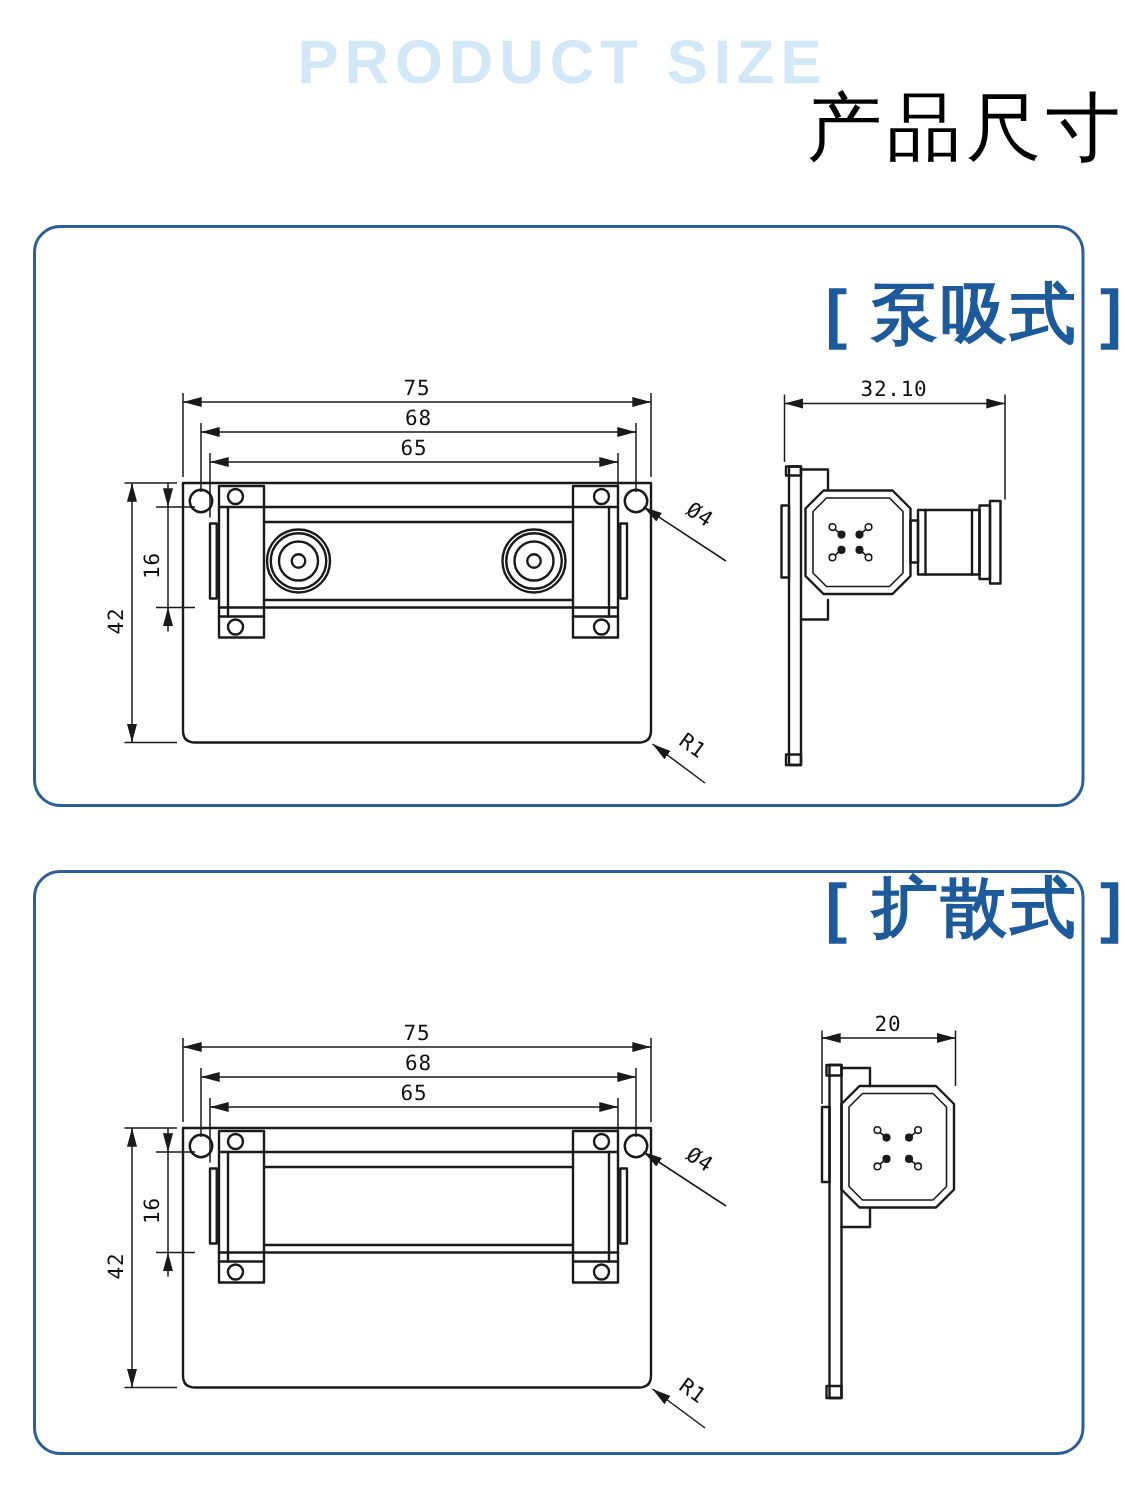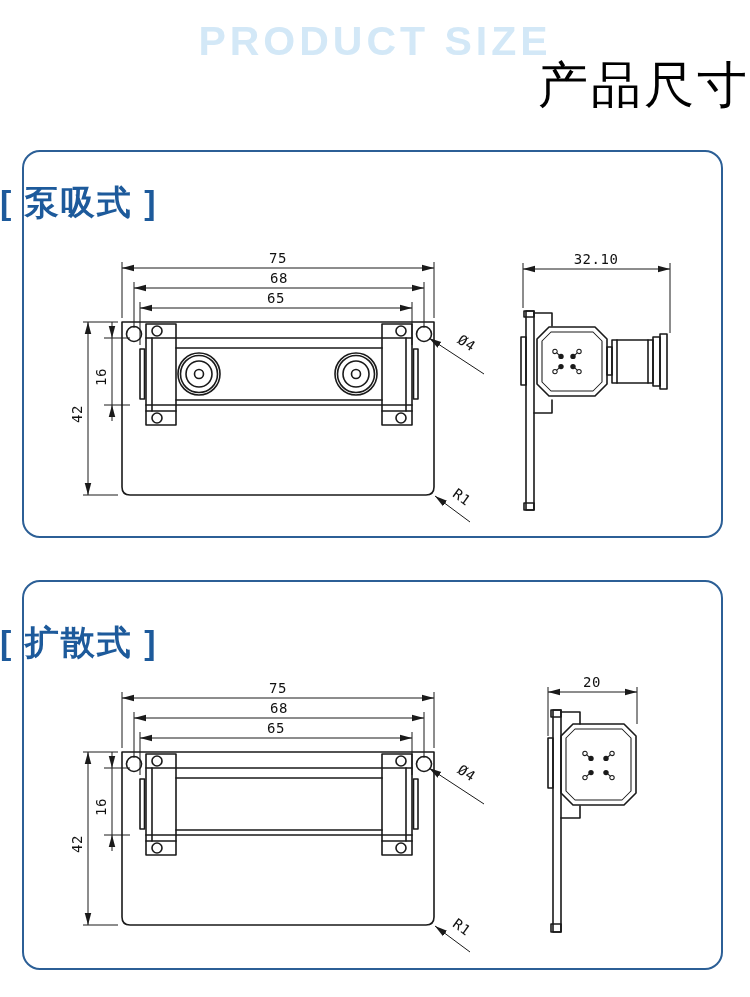--- a/index.html
+++ b/index.html
@@ -5,24 +5,24 @@
   html,body{margin:0;padding:0;width:750px;height:997px;background:#ffffff;
     font-family:"Liberation Sans", sans-serif;position:relative;overflow:hidden;}
   .watermark{position:absolute;top:18px;left:0;width:100%;text-align:center;
     font-weight:bold;font-size:41px;letter-spacing:4px;color:#d3e8f7;white-space:nowrap;z-index:1;}
   .main-title{position:absolute;top:52px;left:0;width:100%;text-align:right;margin:0;
     font-weight:normal;font-size:50px;letter-spacing:3px;color:#000000;z-index:2;}
   .panel{position:absolute;left:22px;width:701px;border:2.5px solid #2c5f96;
     border-radius:18px;background:#ffffff;box-sizing:border-box;z-index:1;}
   .panel-1{top:150px;height:388px;}
   .panel-2{top:580px;height:390px;}
-  .panel-title{position:absolute;left:0;width:100%;text-align:left;margin:0;
-    font-weight:bold;font-size:34px;letter-spacing:2px;color:#1d5a9b;z-index:3;}
+  .panel-title{position:absolute;left:0;width:100%;text-align:right;margin:0;
+    font-weight:bold;font-size:44px;letter-spacing:2px;color:#1d5a9b;z-index:3;}
   .pt-1{top:180px;}
-  .pt-2{top:620px;}
+  .pt-2{top:576px;}
   svg.drawing{position:absolute;left:0;top:0;z-index:4;}
   .obj{stroke:#1a1a1a;stroke-width:1.6;fill:none;stroke-linejoin:round;stroke-linecap:round;}
   .thin{stroke:#1a1a1a;stroke-width:1.05;fill:none;stroke-linejoin:round;}
   .dim line, line.dim{stroke:#1a1a1a;stroke-width:1;fill:none;}
   .two-arrow{marker-start:url(#arrow);marker-end:url(#arrow);}
   .in-arrow{marker-end:url(#arrow);}
   .lead{marker-start:url(#arrow);}
   .dimtxt{font-family:"DejaVu Sans Mono", monospace;font-size:14px;fill:#111111;
     text-anchor:middle;letter-spacing:0.5px;}
 </style>

